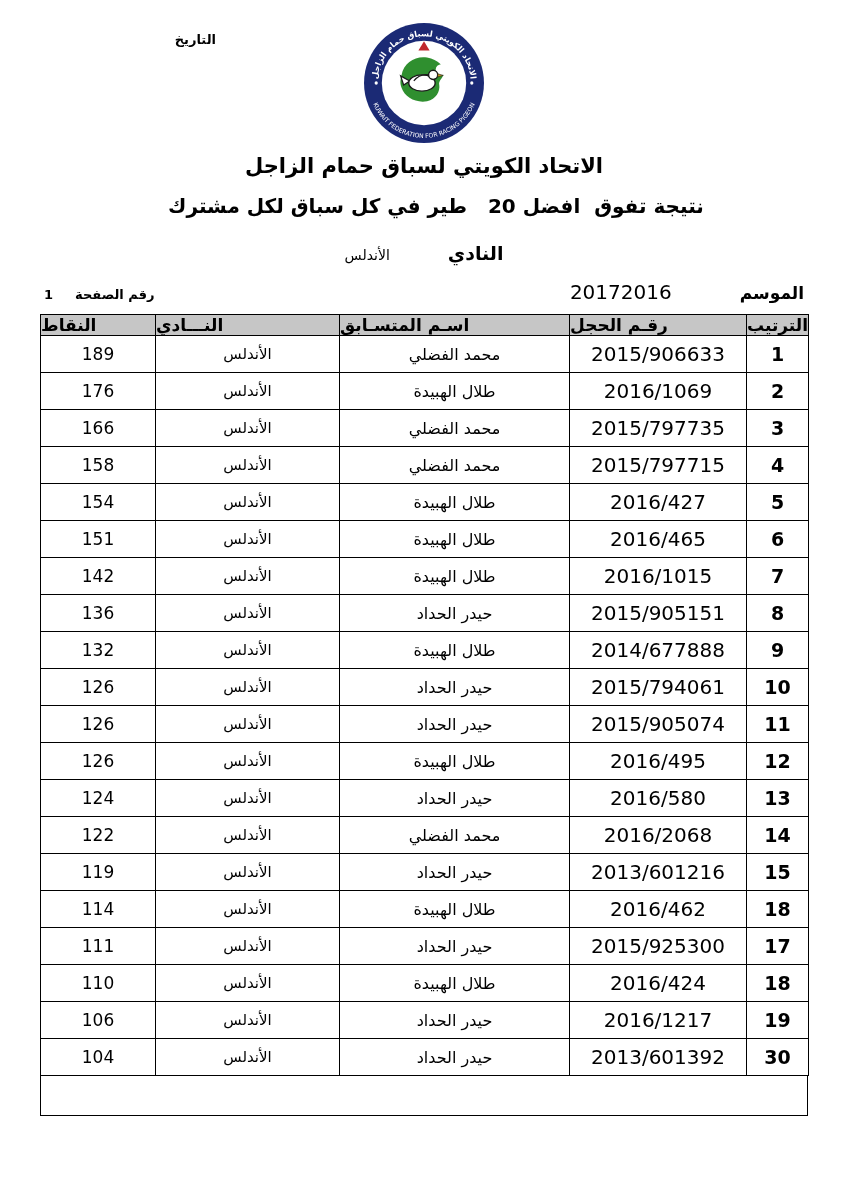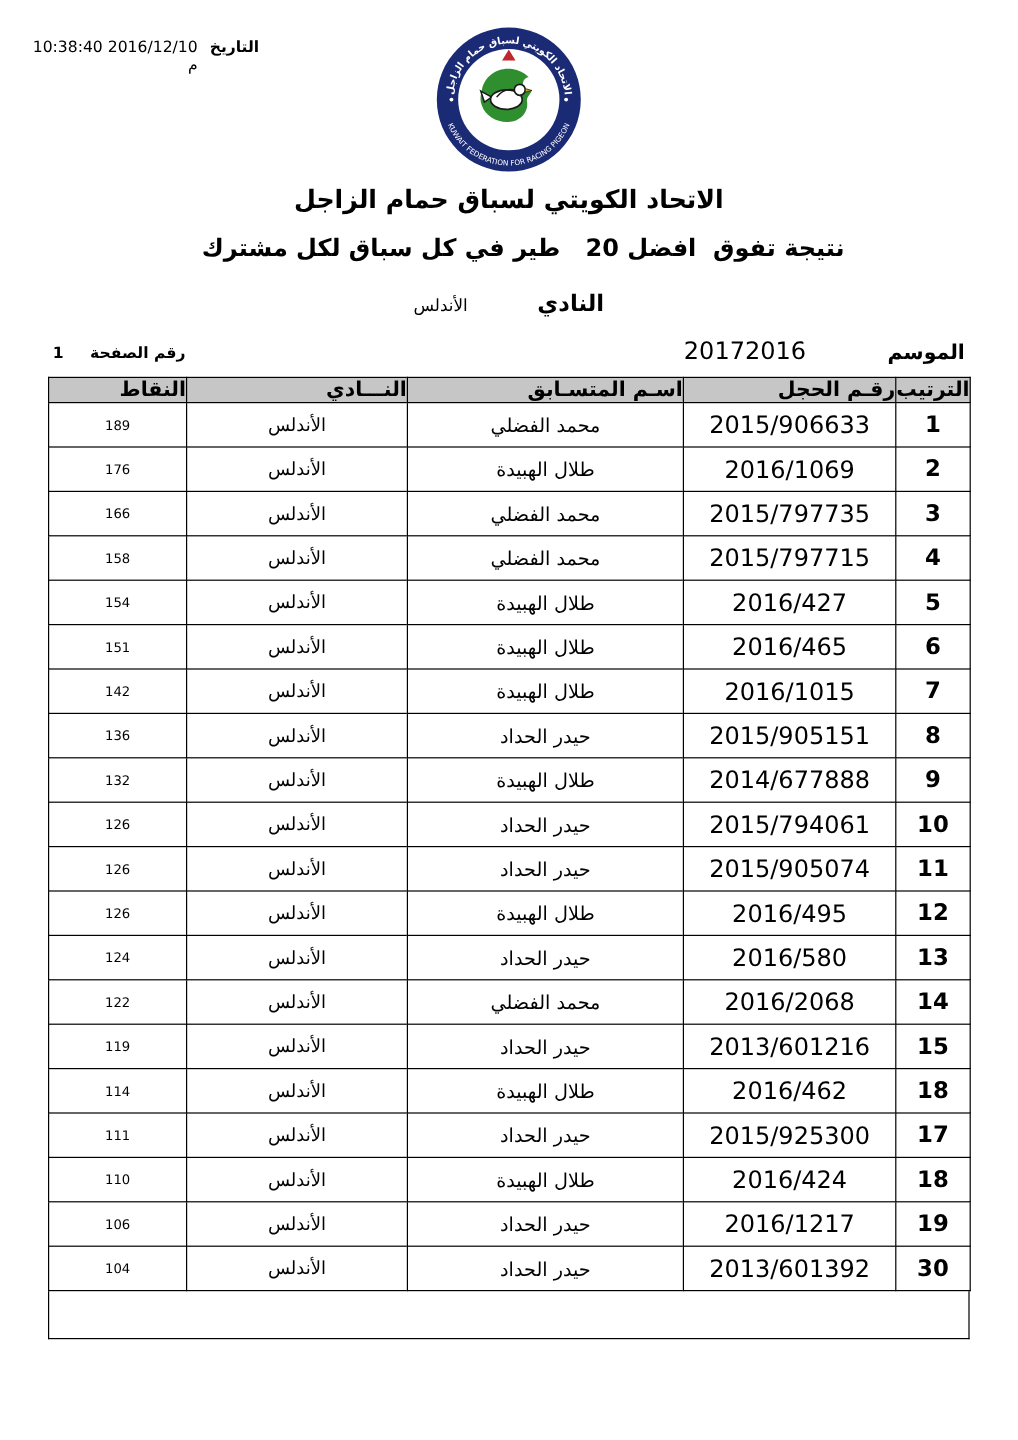--- a/index.html
+++ b/index.html
@@ -52,43 +52,42 @@
     font-size:13px; font-weight:bold;
   }
 
   
   .table-wrap { position:absolute; top:314px; left:40px; width:768px; }
   table {
     width:100%; border-collapse:collapse; direction:rtl; table-layout:fixed;
   }
   th {
     background:#c6c6c6; border:1px solid #000; height:20px;
-    font-size:17px; font-weight:bold; text-align:right; vertical-align:middle;
+    font-size:17px; font-weight:bold; text-align:left; vertical-align:middle;
   }
   td {
     border:1px solid #000; height:37px;
     text-align:center; vertical-align:middle; background:#fff;
   }
   td.rank   { font-weight:bold; font-size:19px; }
   td.ring   { font-size:20px; }
   td.name   { font-size:16px; }
   td.club   { font-size:15px; }
-  td.points { font-size:11px;text-align:center; }
+  td.points { font-size:17px;text-align:center; }
 
   .frame-bottom {
     height:40px;
     border-left:1px solid #000; border-right:1px solid #000; border-bottom:1px solid #000;
   }
 </style>
 </head>
 <body>
 
 <div class="date-block">
   <span class="date-label">التاريخ</span>
-  <span class="date-value">2016/12/10 10:38:40 م</span>
 </div>
 
 <div class="logo-wrap">
   <svg viewBox="0 0 120 120">
     <circle cx="60" cy="60" r="59" fill="#1b2a75"></circle>
     <circle cx="60" cy="60" r="41.5" fill="#ffffff"></circle>
     <defs>
       <path id="arcTop" d="M 14,60 A 46,46 0 0 1 106,60"></path>
       <path id="arcBot" d="M 6,60 A 54,54 0 0 0 114,60"></path>
     </defs>

